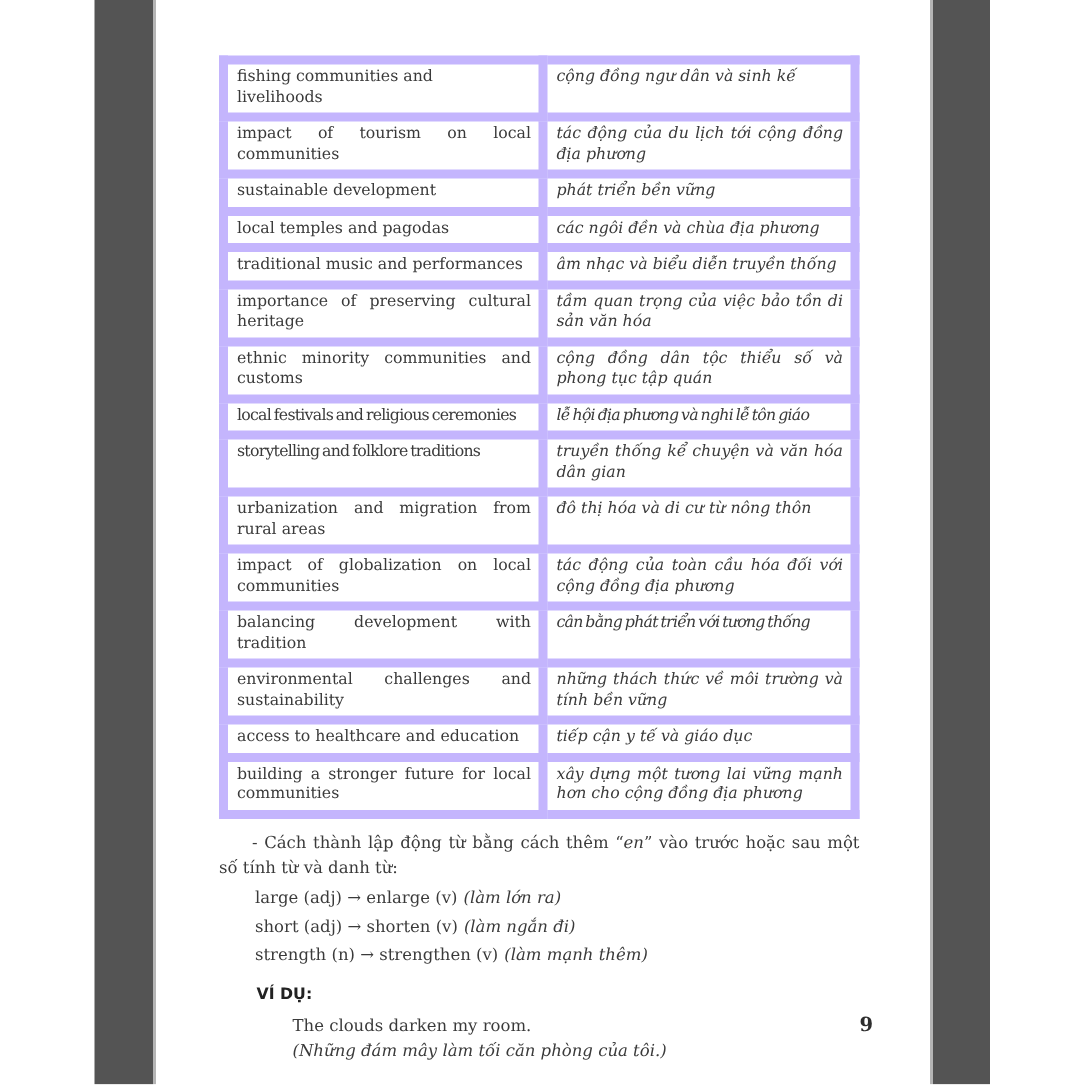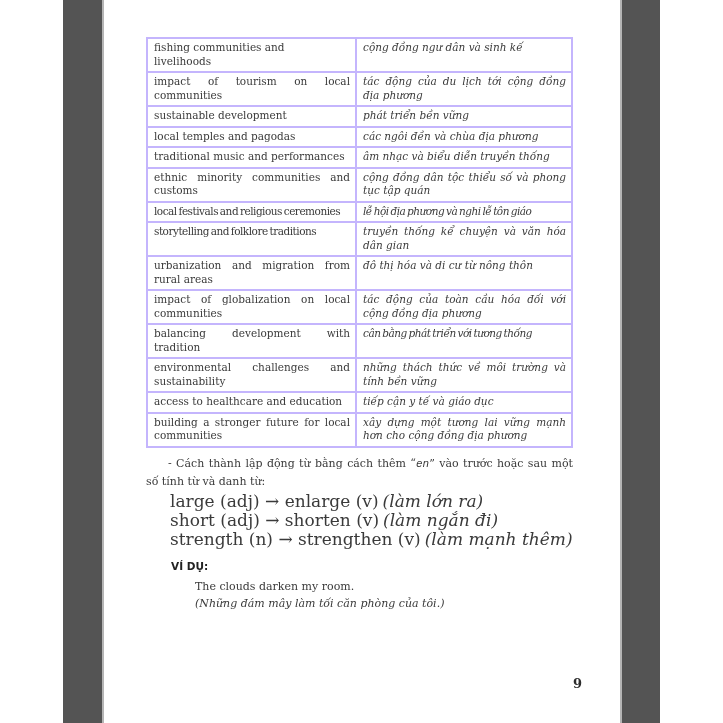--- a/index.html
+++ b/index.html
@@ -15,41 +15,41 @@
   .scan-edge { position: absolute; top: 0; height: 723px; background: #b5b5b5; }
   .scan-edge.left  { left: 102px; width: 2px; }
   .scan-edge.right { left: 620px; width: 2px; }
 
   .page { position: absolute; left: 146px; top: 37px; width: 427px; }
 
   table.vocab {
     border-collapse: collapse; table-layout: fixed; width: 427px;
   }
   table.vocab td {
-    border: 2px solid #c4b5fd;
+    border: 6px solid #c4b5fd;
     font-size: 10.5px; line-height: 13.5px;
     padding: 2px 5px 3px 6px;
     vertical-align: top;
     text-align: justify;
     white-space: pre-line;
     overflow: hidden;
   }
   td.en { width: 196px; }
   td.vi { font-style: italic; }
   td.tight { white-space: nowrap; letter-spacing: -0.5px; word-spacing: -1px; }
 
   .note {
     margin: 7px 0 0 0; width: 427px;
     font-size: 11px; line-height: 17px;
     text-align: justify; text-indent: 22px;
   }
-  .note i { font-style: italic; font-family: Liberation Mono, monospace; }
+  .note i { font-style: italic; }
 
   .morph-list { margin: 4px 0 0 24px; }
-  .morph-line { font-size: 17px; line-height: 15px; margin-bottom: 4px; }
+  .morph-line { font-size: 11px; line-height: 15px; margin-bottom: 4px; }
   .morph-line .gloss { font-style: italic; margin-left: 4px; }
 
   .vidu-label {
     margin: 13px 0 0 25px;
     font-family: "DejaVu Sans", sans-serif;
     font-weight: bold; font-size: 10.5px; color: #222222;
   }
   .example-sentence { margin: 7px 0 0 49px; font-size: 11px; line-height: 15px; }
   .example-translation { margin: 2px 0 0 49px; font-size: 11px; line-height: 15px; font-style: italic; }
 
@@ -84,20 +84,24 @@
             <td class="en">sustainable development</td>
             <td class="vi">phát triển bền vững</td>
           </tr>
           <tr>
             <td class="en">local temples and pagodas</td>
             <td class="vi">các ngôi đền và chùa địa phương</td>
           </tr>
           <tr>
             <td class="en">traditional music and performances</td>
             <td class="vi">âm nhạc và biểu diễn truyền thống</td>
+          </tr>
+          <tr>
+            <td class="en">importance of preserving cultural heritage</td>
+            <td class="vi">tầm quan trọng của việc bảo tồn di sản văn hóa</td>
           </tr>
           <tr>
             <td class="en">ethnic minority communities and customs</td>
             <td class="vi">cộng đồng dân tộc thiểu số và phong tục tập quán</td>
           </tr>
           <tr>
             <td class="en tight">local festivals and religious ceremonies</td>
             <td class="vi tight">lễ hội địa phương và nghi lễ tôn giáo</td>
           </tr>
           <tr>

